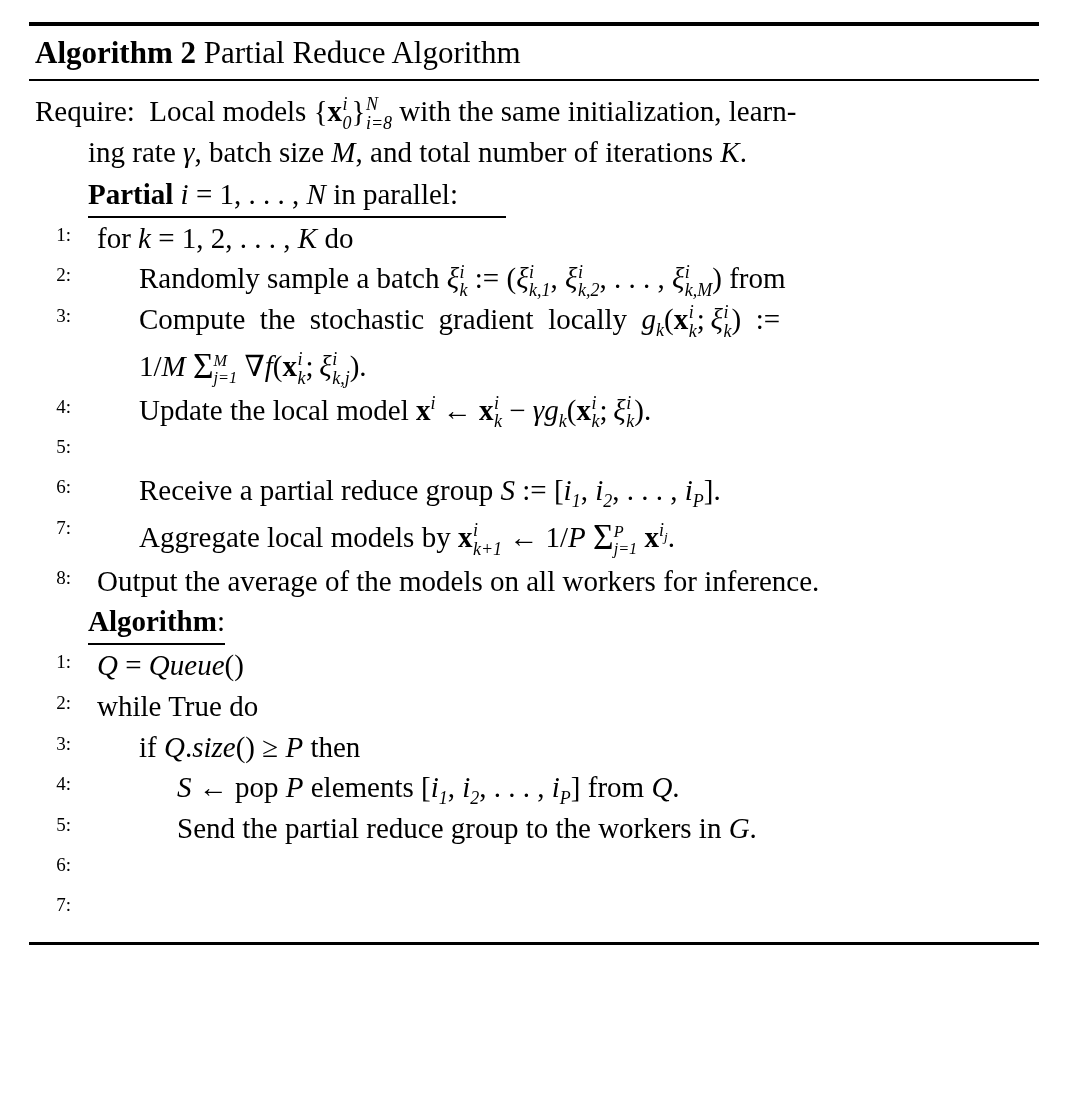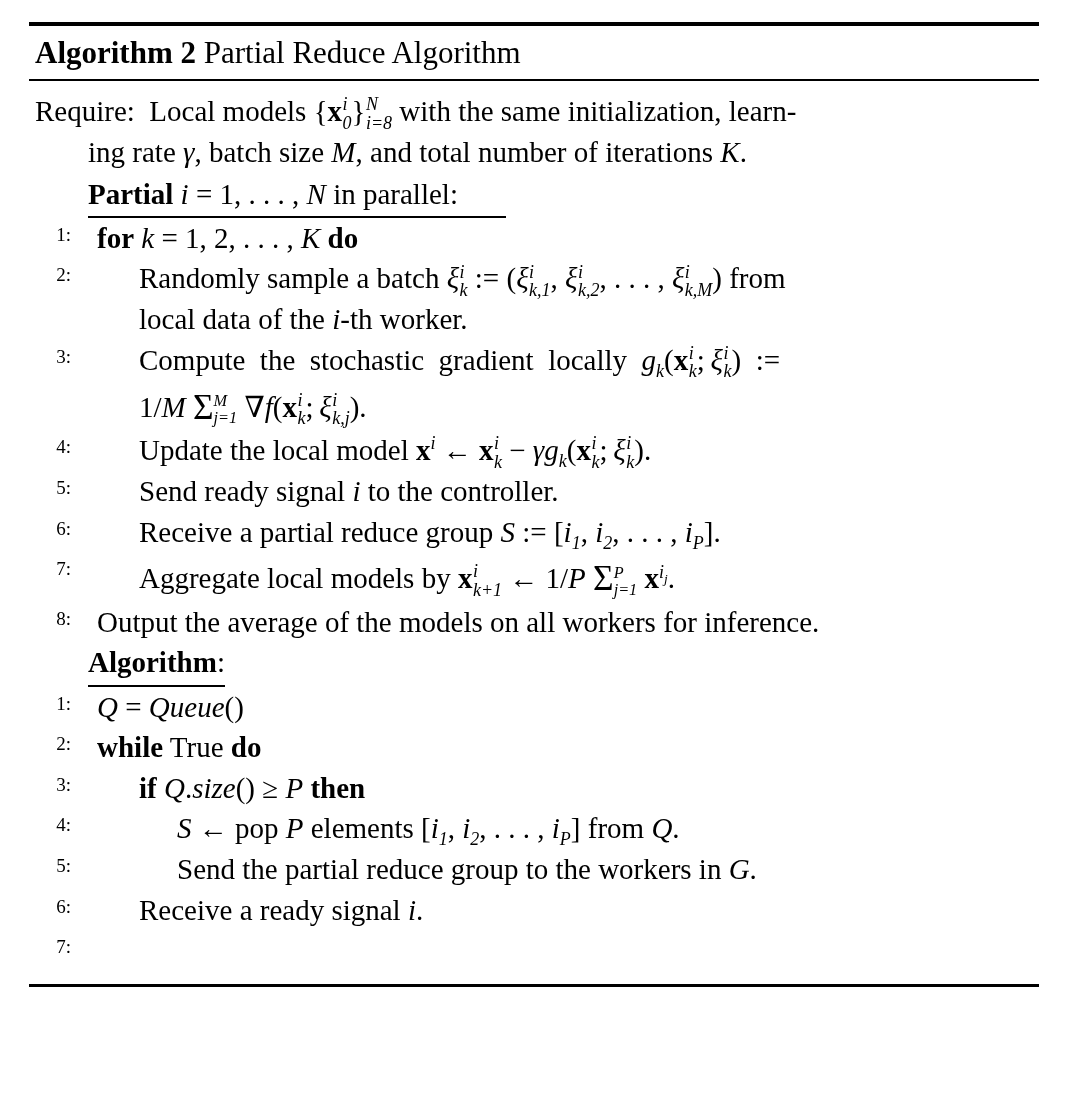--- a/index.html
+++ b/index.html
@@ -100,21 +100,21 @@
     font-size: 19px;
     line-height: 1;
   }
   .line .num:after { content: ":"; }
   .body-txt { display: block; }
   .ind0 { padding-left: 68px; }
   .ind1 { padding-left: 110px; }
   .ind2 { padding-left: 148px; }
   .cont { display: block; }
 
-  .bold { font-weight: bold; }
+  .bold { font-weight: normal; }
 
   
   .mathit { font-style: italic; font-family: "Liberation Serif", serif; }
   .mbf { font-weight: bold; font-family: "Liberation Serif", serif; }
   .sup {
     font-size: 0.62em;
     vertical-align: super;
     font-style: italic;
     line-height: 0;
   }
@@ -193,21 +193,20 @@
 
     <div class="line ind1">
       <span class="num">2</span>
       <span class="body-txt">
         Randomly sample a batch <span class="nb"><span class="mathit">ξ</span><span class="supsub"><span>i</span><span>k</span></span></span>
         :=
         <span class="nb">(<span class="mathit">ξ</span><span class="supsub"><span>i</span><span>k,1</span></span>,</span>
         <span class="nb"><span class="mathit">ξ</span><span class="supsub"><span>i</span><span>k,2</span></span>,</span>
         . . . ,
         <span class="nb"><span class="mathit">ξ</span><span class="supsub"><span>i</span><span>k,M</span></span>)</span> from
-        <span class="cont">local data of the <span class="mathit">i</span>-th worker.</span>
       </span>
     </div>
 
     <div class="line ind1">
       <span class="num">3</span>
       <span class="body-txt">
         Compute&nbsp; the&nbsp; stochastic&nbsp; gradient&nbsp; locally&nbsp;
         <span class="nb"><span class="mathit">g</span><span class="sub">k</span>(<span class="mbf">x</span><span class="supsub"><span>i</span><span>k</span></span>; <span class="mathit">ξ</span><span class="supsub"><span>i</span><span>k</span></span>)</span>
         &nbsp;:=
         <span class="cont">1/<span class="mathit">M</span>
@@ -221,23 +220,20 @@
       <span class="num">4</span>
       <span class="body-txt">
         Update the local model <span class="nb"><span class="mbf">x</span><span class="sup">i</span></span>
         ← <span class="nb"><span class="mbf">x</span><span class="supsub"><span>i</span><span>k</span></span></span>
         − <span class="nb"><span class="mathit">γ</span><span class="mathit">g</span><span class="sub">k</span>(<span class="mbf">x</span><span class="supsub"><span>i</span><span>k</span></span>; <span class="mathit">ξ</span><span class="supsub"><span>i</span><span>k</span></span>).</span>
       </span>
     </div>
 
     <div class="line ind1">
       <span class="num">5</span>
-      <span class="body-txt">
-        Send ready signal <span class="mathit">i</span> to the controller.
-      </span>
     </div>
 
     <div class="line ind1">
       <span class="num">6</span>
       <span class="body-txt">
         Receive a partial reduce group <span class="mathit">S</span> :=
         [<span class="nb"><span class="mathit">i</span><span class="sub">1</span>,</span>
         <span class="nb"><span class="mathit">i</span><span class="sub">2</span>,</span> . . . ,
         <span class="nb"><span class="mathit">i</span><span class="sub">P</span>].</span>
       </span>
@@ -301,23 +297,20 @@
 
     <div class="line ind2">
       <span class="num">5</span>
       <span class="body-txt">
         Send the partial reduce group to the workers in <span class="mathit">G</span>.
       </span>
     </div>
 
     <div class="line ind1">
       <span class="num">6</span>
-      <span class="body-txt">
-        Receive a ready signal <span class="mathit">i</span>.
-      </span>
     </div>
 
     <div class="line ind1">
       <span class="num">7</span>
     </div>
 
   </div>
 
   <hr class="rule-bottom">
 

